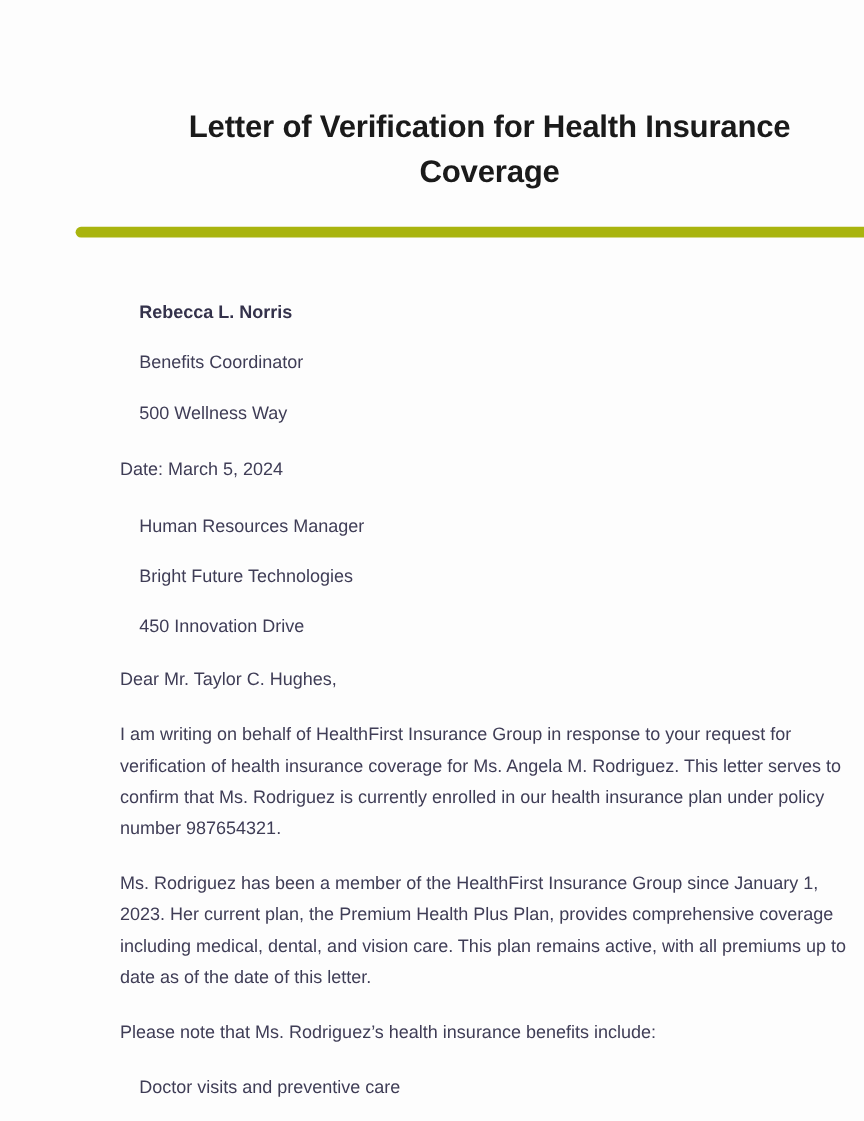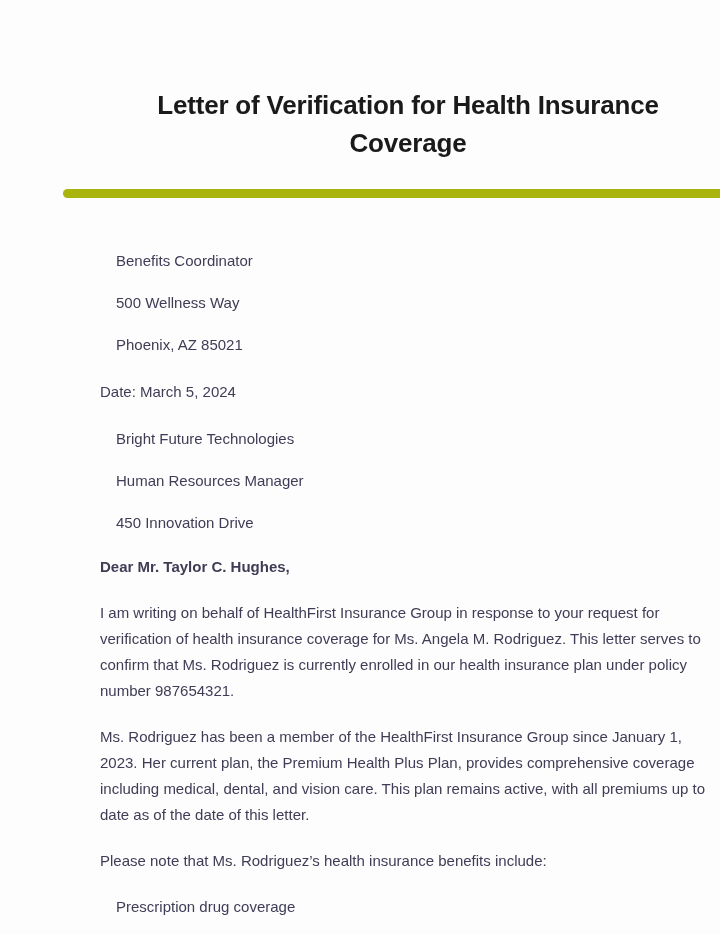--- a/index.html
+++ b/index.html
@@ -34,56 +34,57 @@
     padding: 0 20px;
     color: #3f3d56;
     font-size: 15px;
     line-height: 26px;
   }
   .block { margin-top: 0; }
   .sender-block { margin-top: 50px; }
   .bold-line { font-weight: 700; color: #34324b; }
   .date-line { margin-top: 21px; }
   .recipient-block { margin-top: 21px; }
-  .salutation { margin-top: 18px; font-weight: bold; }
+  .salutation { margin-top: 18px; }
   .para { margin-top: 20px; }
   .benefits { margin-top: 20px; list-style: none; }
   .benefits li { list-style: none; }
 </style>
 </head>
 <body style="background: rgb(253, 253, 253);">
 
 <div class="letter">
 
   <h1 class="title" style="color: rgb(26, 26, 26);">Letter of Verification for Health Insurance Coverage</h1>
 
   <div class="divider" style="background: rgb(169, 180, 14);"></div>
 
   <div class="content" style="color: rgb(63, 61, 86);">
 
     <div class="block sender-block">
+      <div class="bold-line">Rebecca L. Norris</div>
       <div>Benefits Coordinator</div>
       <div>500 Wellness Way</div>
-      <div>Phoenix, AZ 85021</div>
     </div>
 
     <div class="date-line">Date: March 5, 2024</div>
 
     <div class="block recipient-block">
+      <div>Human Resources Manager</div>
       <div>Bright Future Technologies</div>
-      <div>Human Resources Manager</div>
       <div>450 Innovation Drive</div>
     </div>
 
     <div class="salutation">Dear Mr. Taylor C. Hughes,</div>
 
     <p class="para">I am writing on behalf of HealthFirst Insurance Group in response to your request for verification of health insurance coverage for Ms. Angela M. Rodriguez. This letter serves to confirm that Ms. Rodriguez is currently enrolled in our health insurance plan under policy number 987654321.</p>
 
     <p class="para">Ms. Rodriguez has been a member of the HealthFirst Insurance Group since January 1, 2023. Her current plan, the Premium Health Plus Plan, provides comprehensive coverage including medical, dental, and vision care. This plan remains active, with all premiums up to date as of the date of this letter.</p>
 
     <p class="para">Please note that Ms. Rodriguez’s health insurance benefits include:</p>
 
     <ul class="benefits">
+      <li>Doctor visits and preventive care</li>
       <li>Prescription drug coverage</li>
     </ul>
 
   </div>
 </div>
 
 </body></html>

